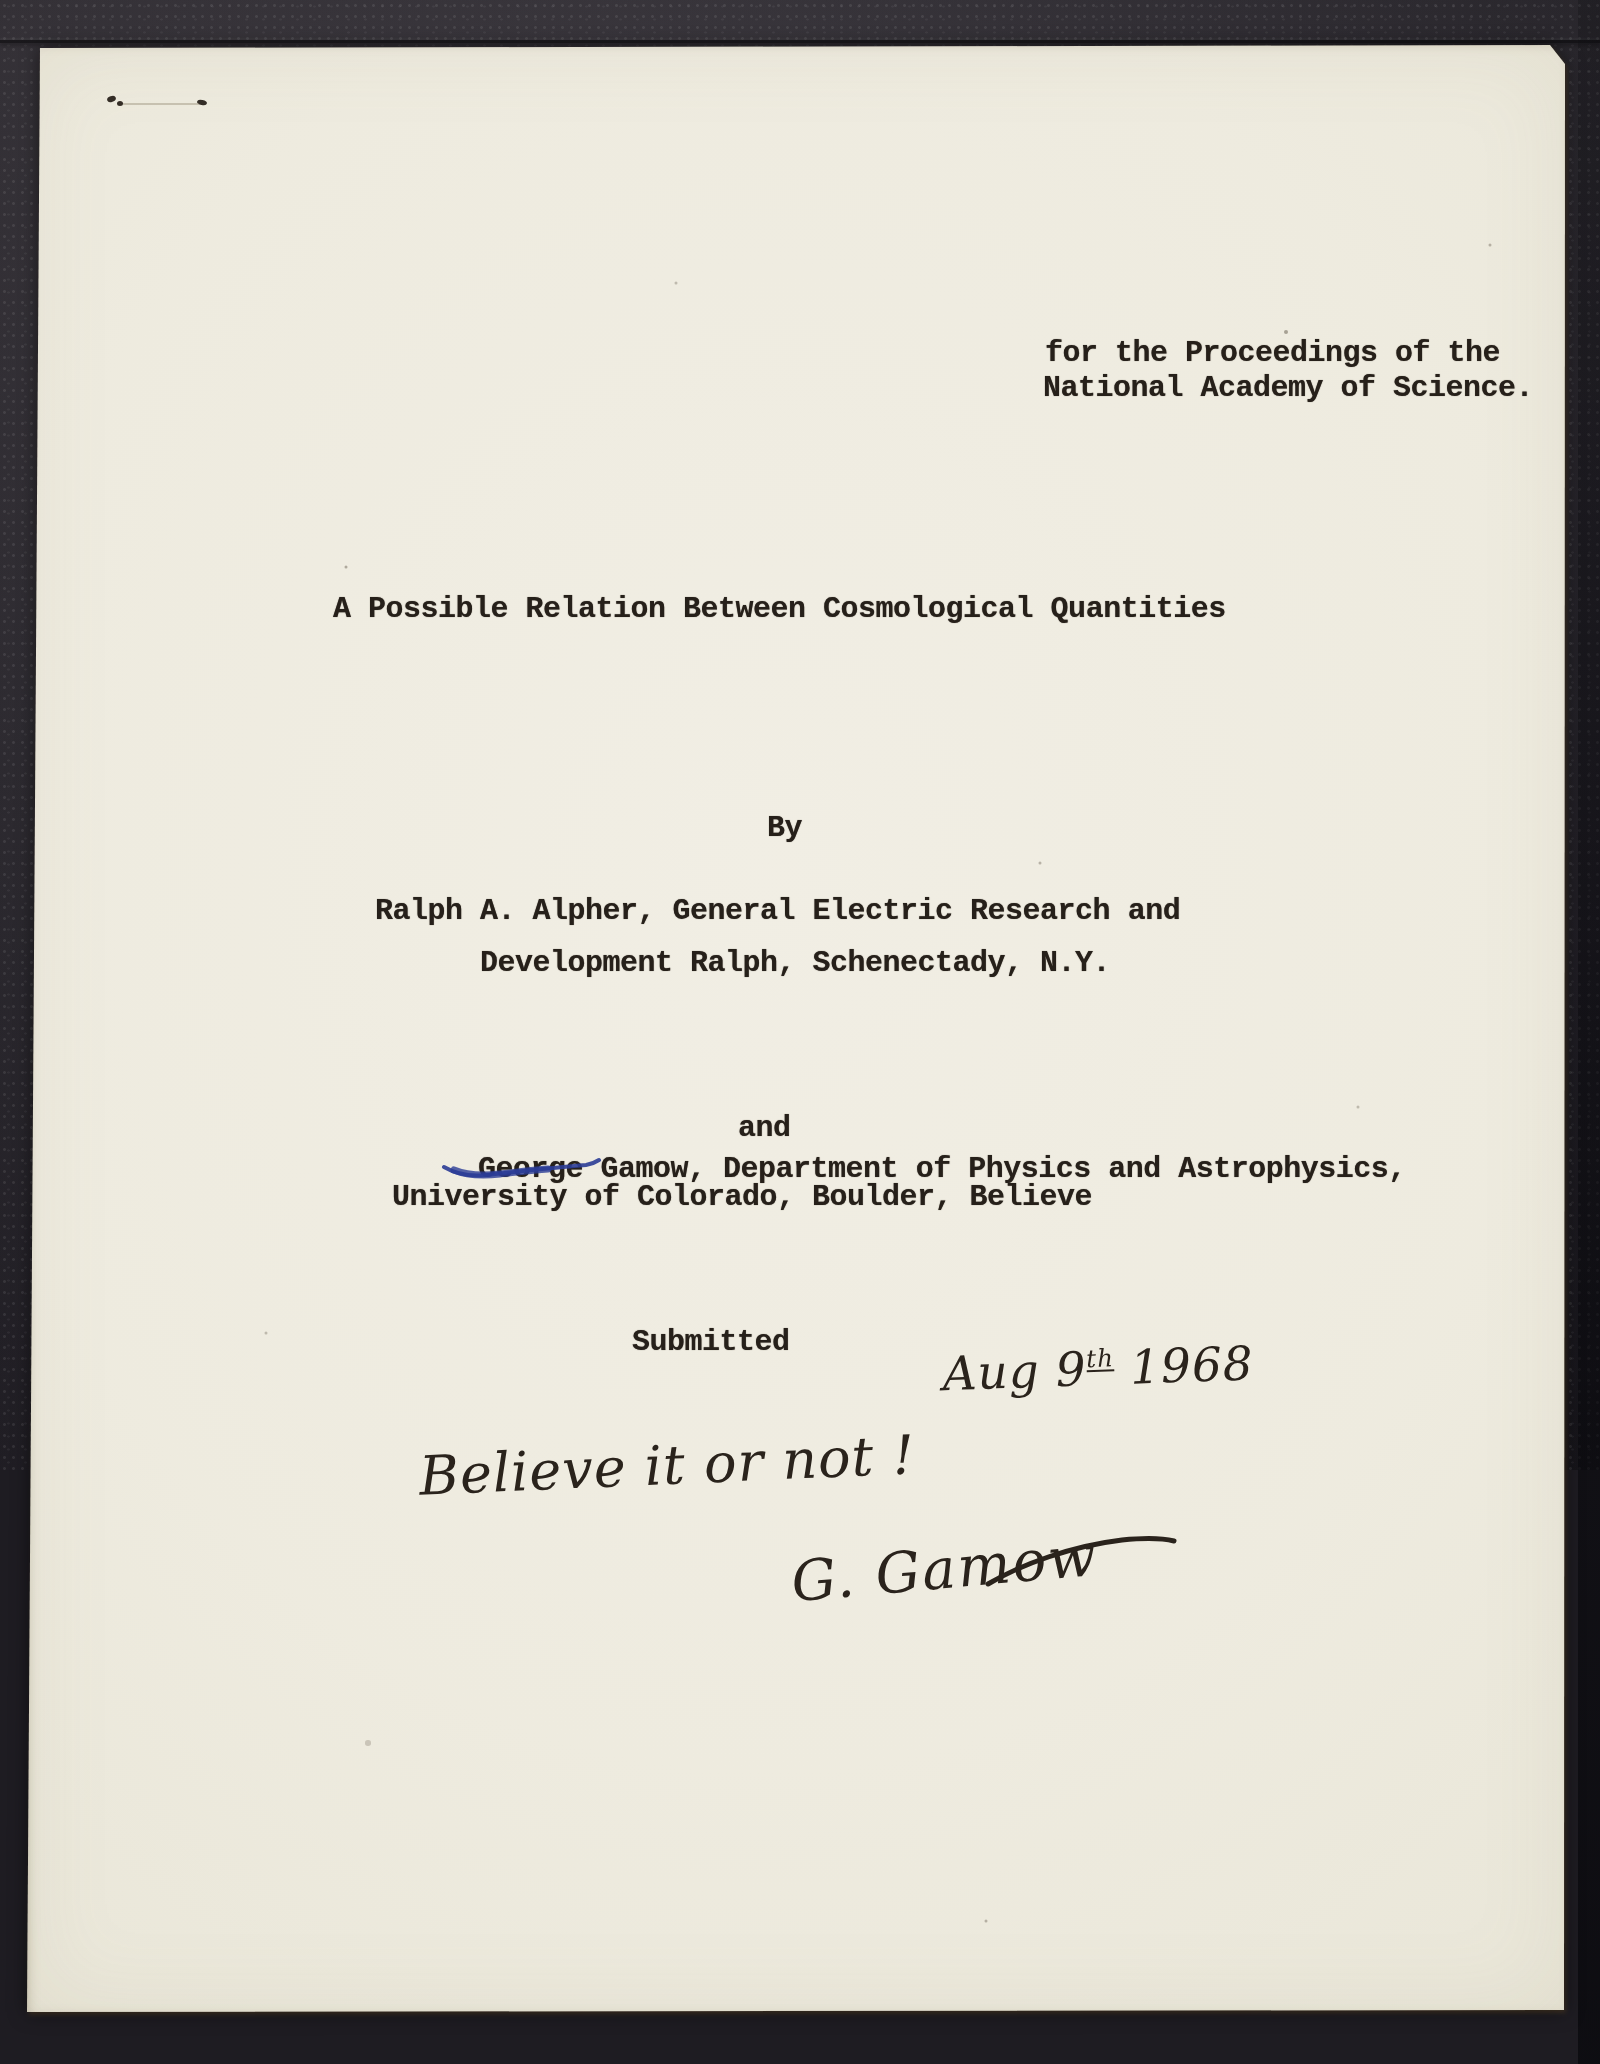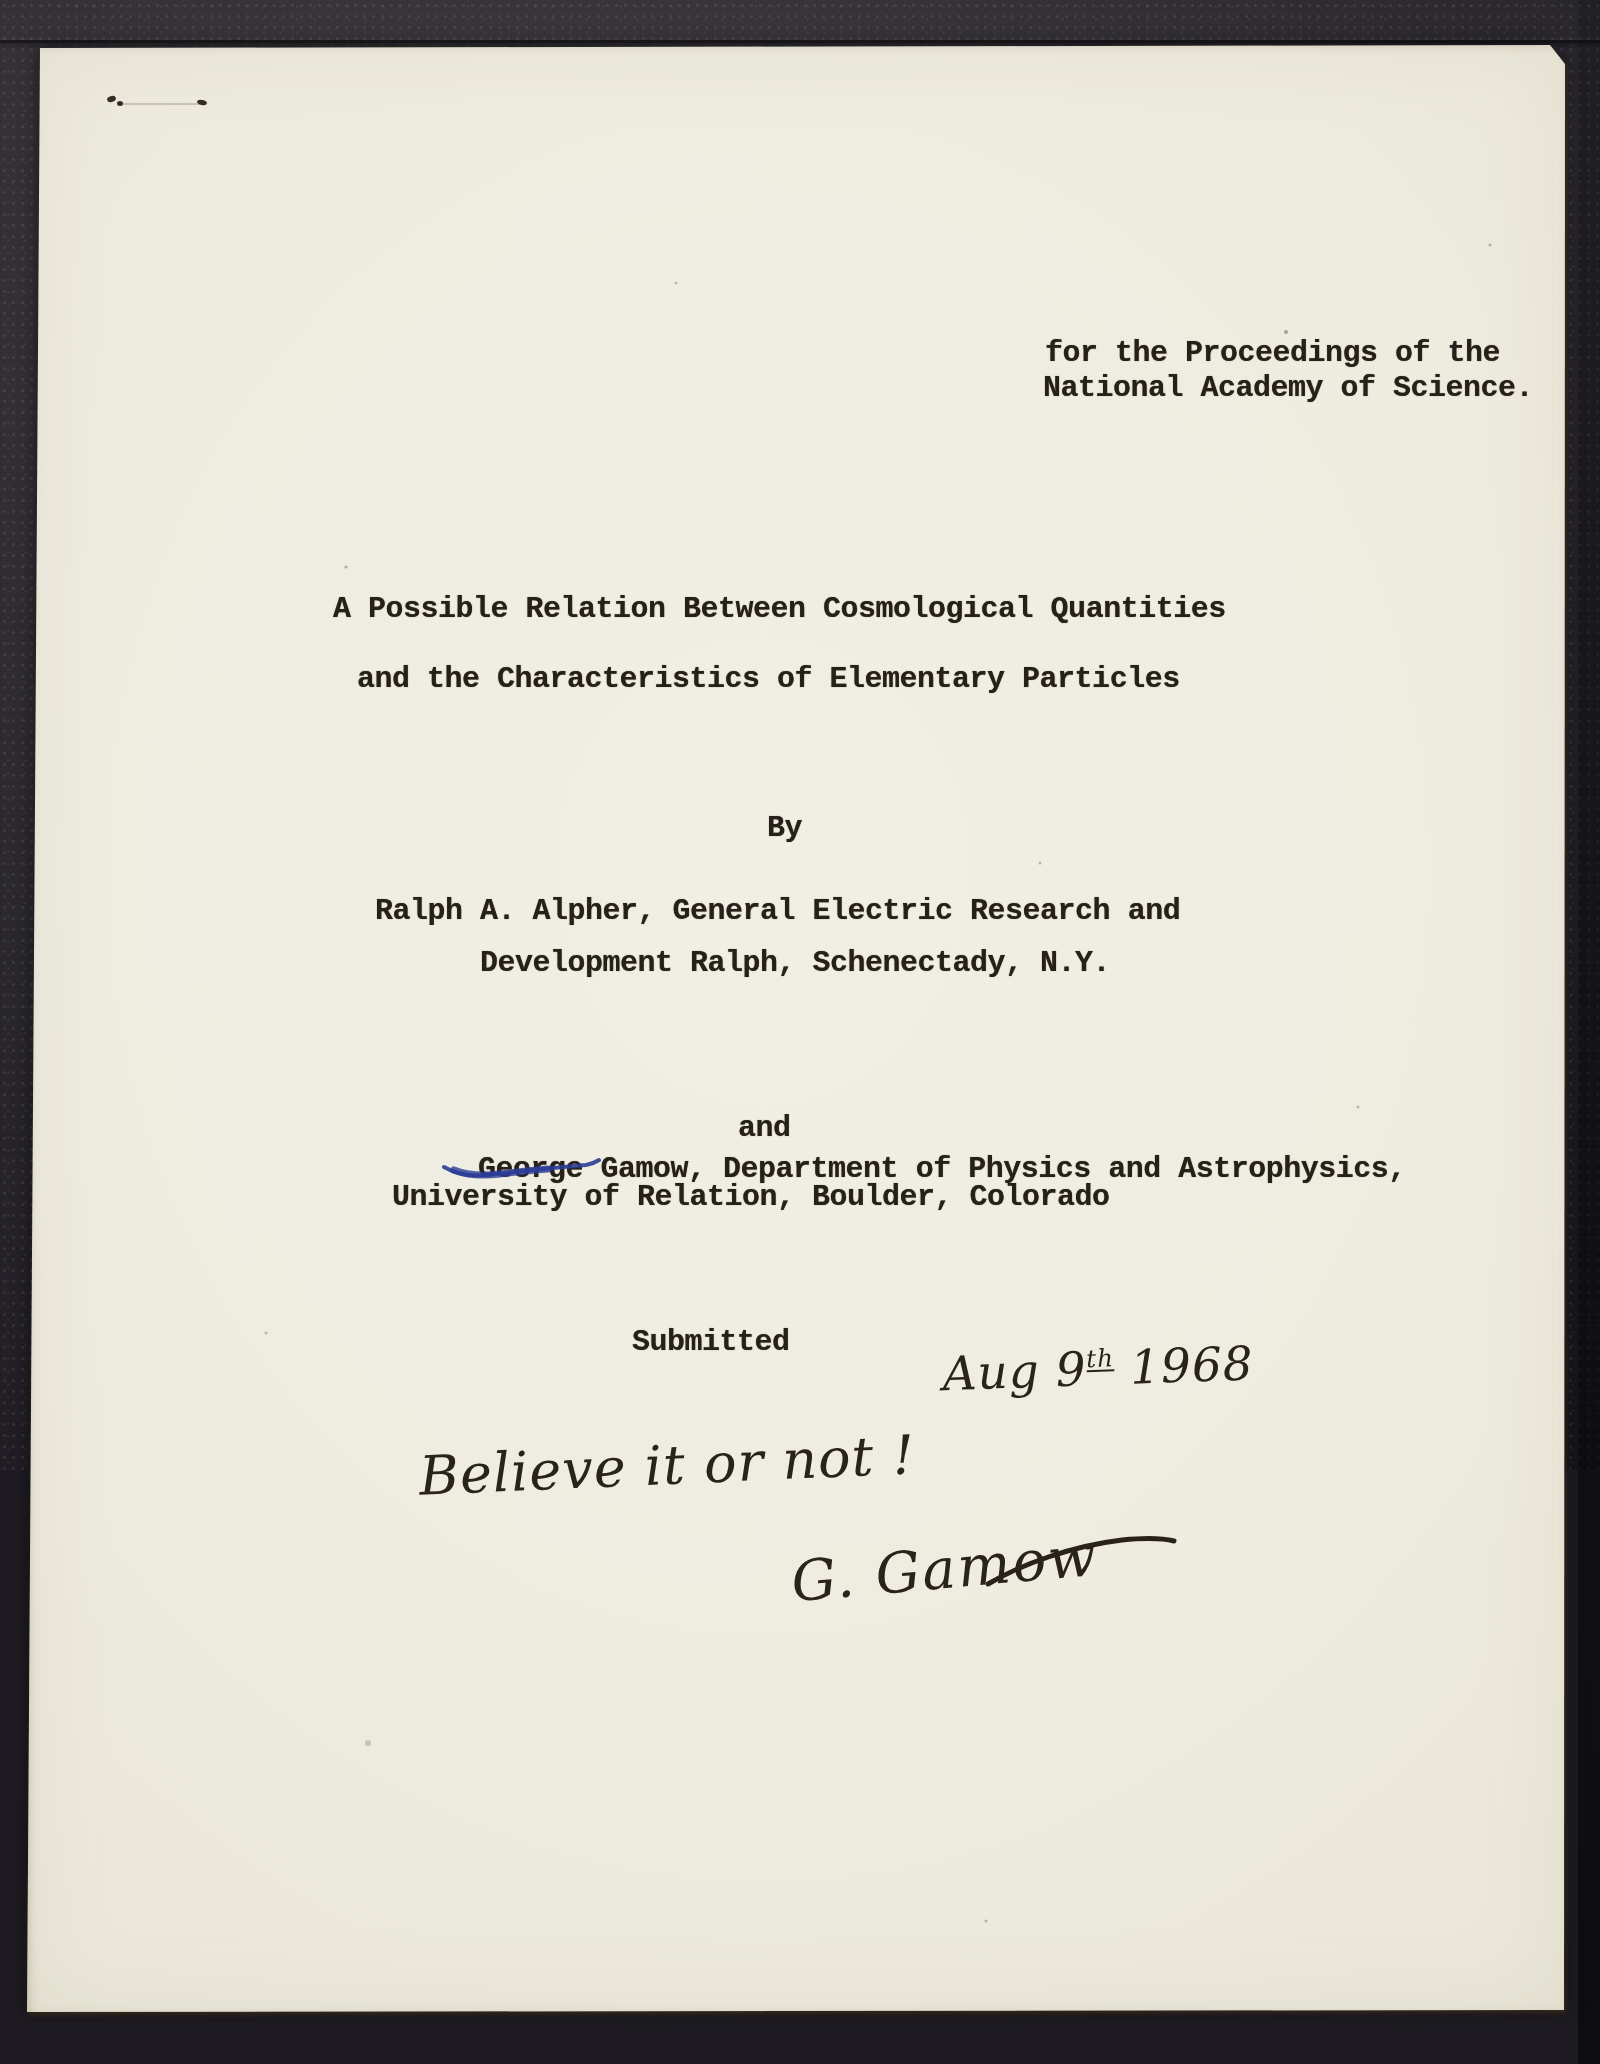--- a/index.html
+++ b/index.html
@@ -109,37 +109,36 @@
       <div class="mark-dot" style="left:90px; top:57px; width:6px; height:5px;"></div>
       <div class="mark-dot" style="left:170px; top:56px; width:10px; height:5px; transform:rotate(12deg);"></div>
       <div class="mark-line" style="left:96px; top:59px; width:76px;"></div>
 
       <div class="specks"></div>
 
       <div class="tw" style="left:1018px; top:294px;">for the Proceedings of the</div>
       <div class="tw" style="left:306px; top:550px;">A Possible Relation Between Cosmological Quantities</div>
 
       <div class="tw" style="left:1016px; top:329px;">National Academy of Science.</div>
-      <div class="tw" style="left:330px; top:620px;">and the Characteristics of Elementary Particles</div>
 
       <div class="tw" style="left:740px; top:769px;">By</div>
 
       <div class="tw" style="left:348px; top:852px;text-align:right;">Ralph A. Alpher, General Electric Research and</div>
       <div class="tw" style="left:453px; top:904px;">Development Ralph, Schenectady, N.Y.</div>
 
       <div class="tw" style="left:711px; top:1069px;">and</div>
 
       <div class="tw" style="left:311px; top:1080px;">
         <span>George </span><span>Gamow,</span><span> Department of Physics and Astrophysics,</span>
         <svg class="deco" style="left:100px; top:30px;" width="170" height="28" viewBox="0 0 170 28">
           <path d="M 6 13 C 18 20 30 23 48 21 C 85 17 120 13 148 11 C 154 10 158 8 161 6" fill="none" stroke="#2b3c96" stroke-width="4" stroke-linecap="round" opacity="0.9"></path>
           <path d="M 16 16 C 28 21 44 22 62 20 C 80 18 96 16 110 15" fill="none" stroke="#2b3c96" stroke-width="7" stroke-linecap="round" opacity="0.8"></path>
         </svg>
       </div>
-      <div class="tw" style="left:365px; top:1138px;">University of Relation, Boulder, Colorado</div>
+      <div class="tw" style="left:365px; top:1138px;">University of Colorado, Boulder, Believe</div>
 
       <div class="tw" style="left:605px; top:1283px;">Submitted</div>
       <div class="hw hw-date" style="left:788px; top:1244px;">
         <span>Aug 9</span><span class="ord">th</span><span> 1968</span>
       </div>
 
       <div class="hw hw-believe" style="left:392px; top:1390px;">Believe it or not !</div>
 
       <div class="hw hw-sig" style="left:764px; top:1492px;">G. Gamow</div>
       <svg class="deco" style="left:955px; top:1478px;" width="200" height="75" viewBox="0 0 200 75">

